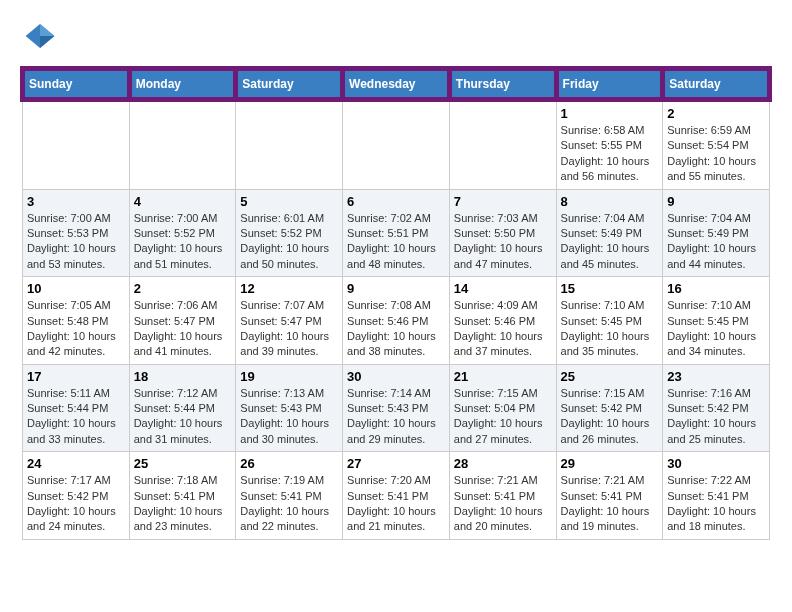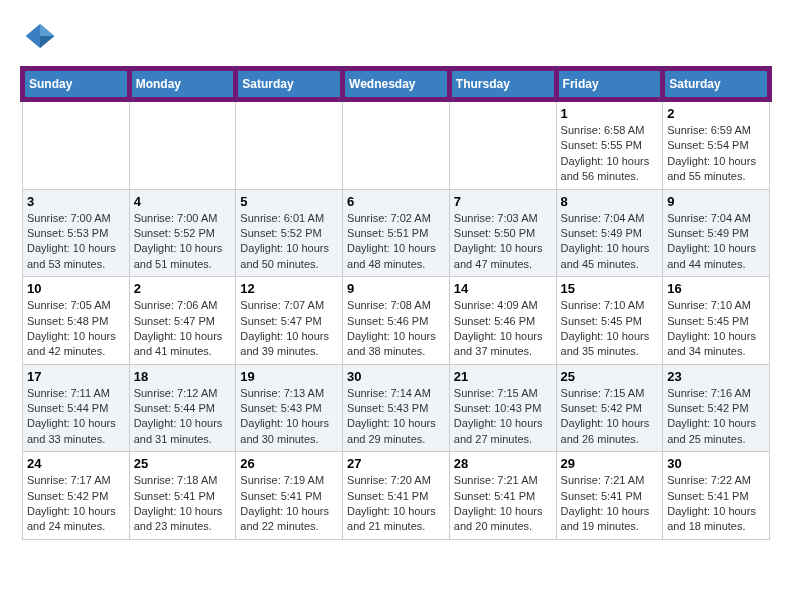--- a/index.html
+++ b/index.html
@@ -225,21 +225,21 @@
         <td>
           <span class="day-num">16</span>
           <div class="day-info">Sunrise: 7:10 AM
 Sunset: 5:45 PM
 Daylight: 10 hours and 34 minutes.</div>
         </td>
       </tr>
       <tr>
         <td>
           <span class="day-num">17</span>
-          <div class="day-info">Sunrise: 7:11 AM
+          <div class="day-info">Sunrise: 5:11 AM
 Sunset: 5:44 PM
 Daylight: 10 hours and 33 minutes.</div>
         </td>
         <td>
           <span class="day-num">18</span>
           <div class="day-info">Sunrise: 7:12 AM
 Sunset: 5:44 PM
 Daylight: 10 hours and 31 minutes.</div>
         </td>
         <td>
@@ -250,21 +250,21 @@
         </td>
         <td>
           <span class="day-num">30</span>
           <div class="day-info">Sunrise: 7:14 AM
 Sunset: 5:43 PM
 Daylight: 10 hours and 29 minutes.</div>
         </td>
         <td>
           <span class="day-num">21</span>
           <div class="day-info">Sunrise: 7:15 AM
-Sunset: 10:43 PM
+Sunset: 5:04 PM
 Daylight: 10 hours and 27 minutes.</div>
         </td>
         <td>
           <span class="day-num">25</span>
           <div class="day-info">Sunrise: 7:15 AM
 Sunset: 5:42 PM
 Daylight: 10 hours and 26 minutes.</div>
         </td>
         <td>
           <span class="day-num">23</span>

